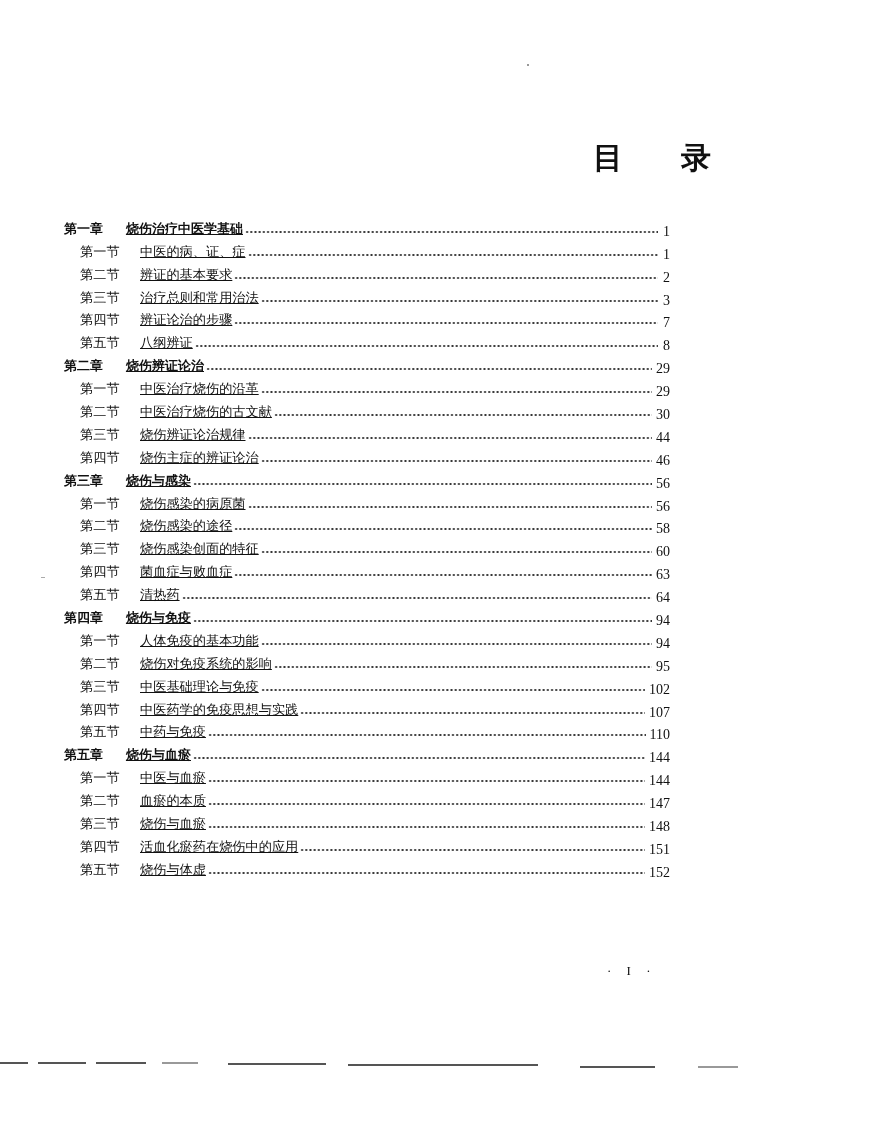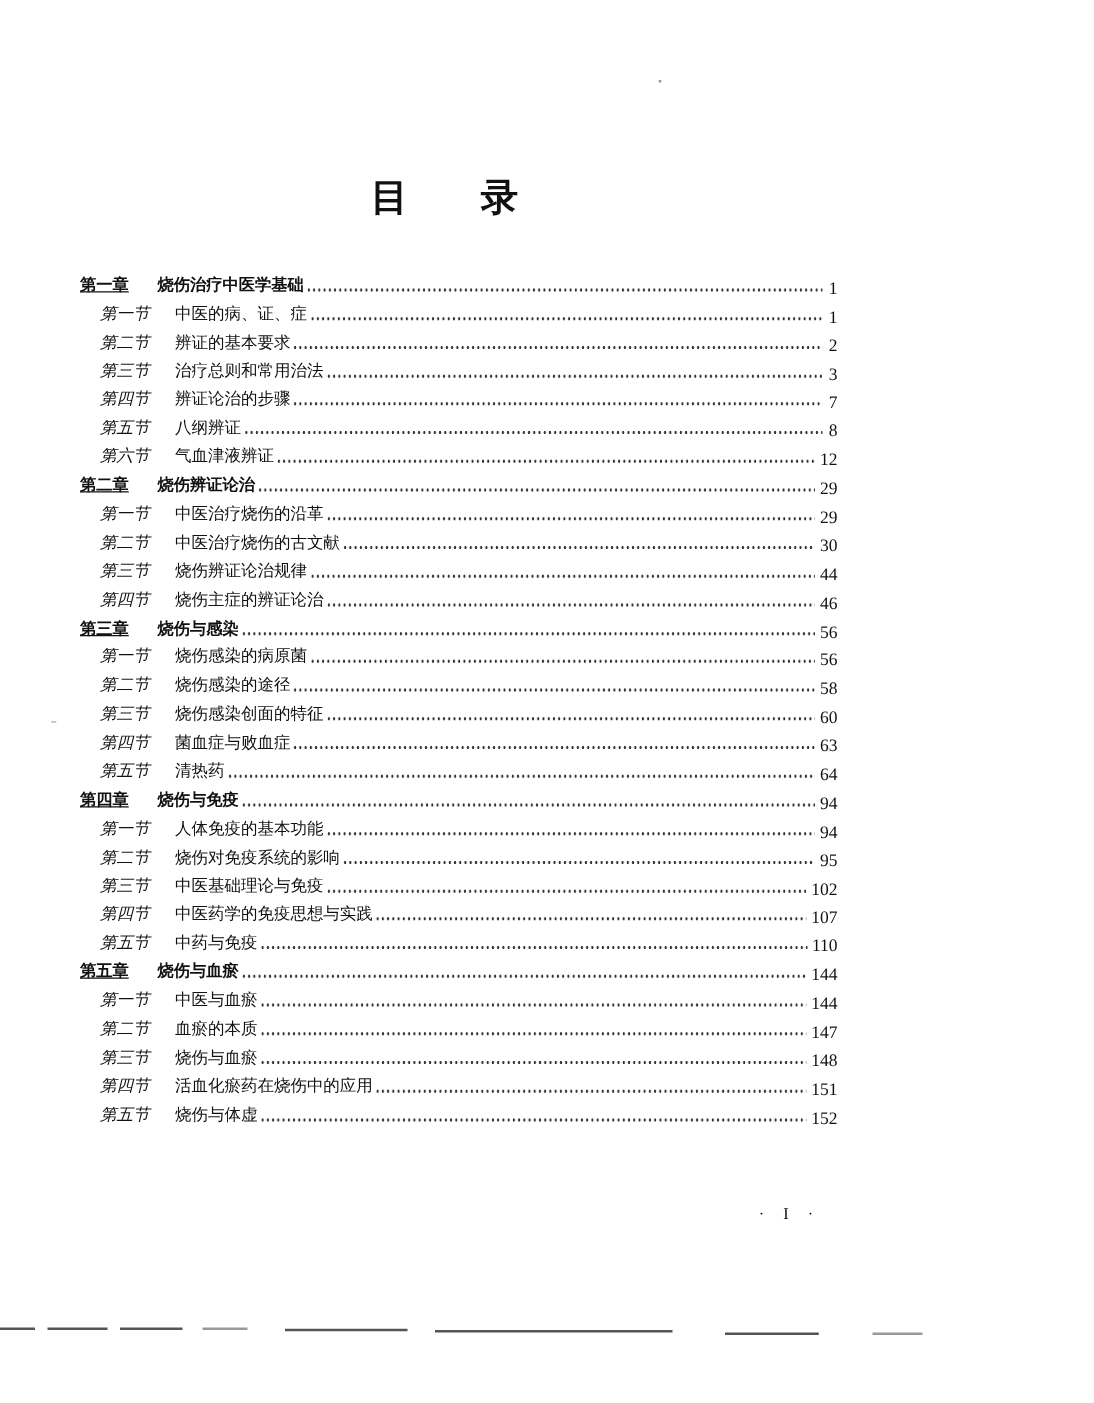--- a/index.html
+++ b/index.html
@@ -3,36 +3,36 @@
 <meta charset="utf-8">
 <style>
   html, body { margin: 0; padding: 0; background: #ffffff; }
   body {
     width: 875px; height: 1122px; position: relative; overflow: hidden;
     font-family: "DejaVu Serif", "Liberation Serif", serif; color: #111;
   }
   .stray-dot { position: absolute; left: 527px; top: 64px; width: 2px; height: 2px; background: #999; }
   .stray-dot2 { position: absolute; left: 41px; top: 577px; width: 4px; height: 1px; background: #aaa; }
   .title {
-    position: absolute; top: 138px; left: 0; width: 711px; text-align: center;
+    position: absolute; top: 138px; left: 0; width: 711px; text-align: right;
     font-size: 30px; font-weight: bold; letter-spacing: 0;
   }
   .title span { display: inline-block; }
   .title .gap { width: 58px; }
   .toc { position: absolute; left: 64px; top: 214px; width: 606px; }
   .row {
     display: flex; align-items: flex-end; height: 22.9px;
     font-size: 13.2px; line-height: 16px; white-space: nowrap;
   }
   .row.chapter { font-weight: bold; font-family: "DejaVu Sans", "Liberation Sans", sans-serif; font-size: 13px; }
   .row.section { padding-left: 16px; }
   .num { display: inline-block; }
-  .row.chapter .num { width: 62px; text-decoration: underline; }
-  .row.section .num { width: 60px; font-style: italic; }
-  .ttl { display: inline-block; }
+  .row.chapter .num { width: 62px; }
+  .row.section .num { width: 60px; }
+  .ttl { display: inline-block; text-decoration: underline; }
   .dots {
     flex: 1; overflow: hidden; margin: 0 4px 3px 2px; height: 4px;
     background-image: radial-gradient(circle, #333 0.9px, transparent 1.1px);
     background-size: 4.2px 4px; background-repeat: repeat-x; background-position: left center;
   }
   .page {
     display: inline-block; min-width: 8px; text-align: right;
     font-family: "Liberation Serif", serif; font-size: 14px; font-weight: normal;
     position: relative; top: 3px;
   }
@@ -81,26 +81,20 @@
       <span class="num">第四节</span>
       <span class="ttl">辨证论治的步骤</span>
       <span class="dots"></span>
       <span class="page">7</span>
     </div>
     <div class="row section">
       <span class="num">第五节</span>
       <span class="ttl">八纲辨证</span>
       <span class="dots"></span>
       <span class="page">8</span>
-    </div>
-    <div class="row section">
-      <span class="num">第六节</span>
-      <span class="ttl">气血津液辨证</span>
-      <span class="dots"></span>
-      <span class="page">12</span>
     </div>
     <div class="row chapter">
       <span class="num">第二章</span>
       <span class="ttl">烧伤辨证论治</span>
       <span class="dots"></span>
       <span class="page">29</span>
     </div>
     <div class="row section">
       <span class="num">第一节</span>
       <span class="ttl">中医治疗烧伤的沿革</span>

